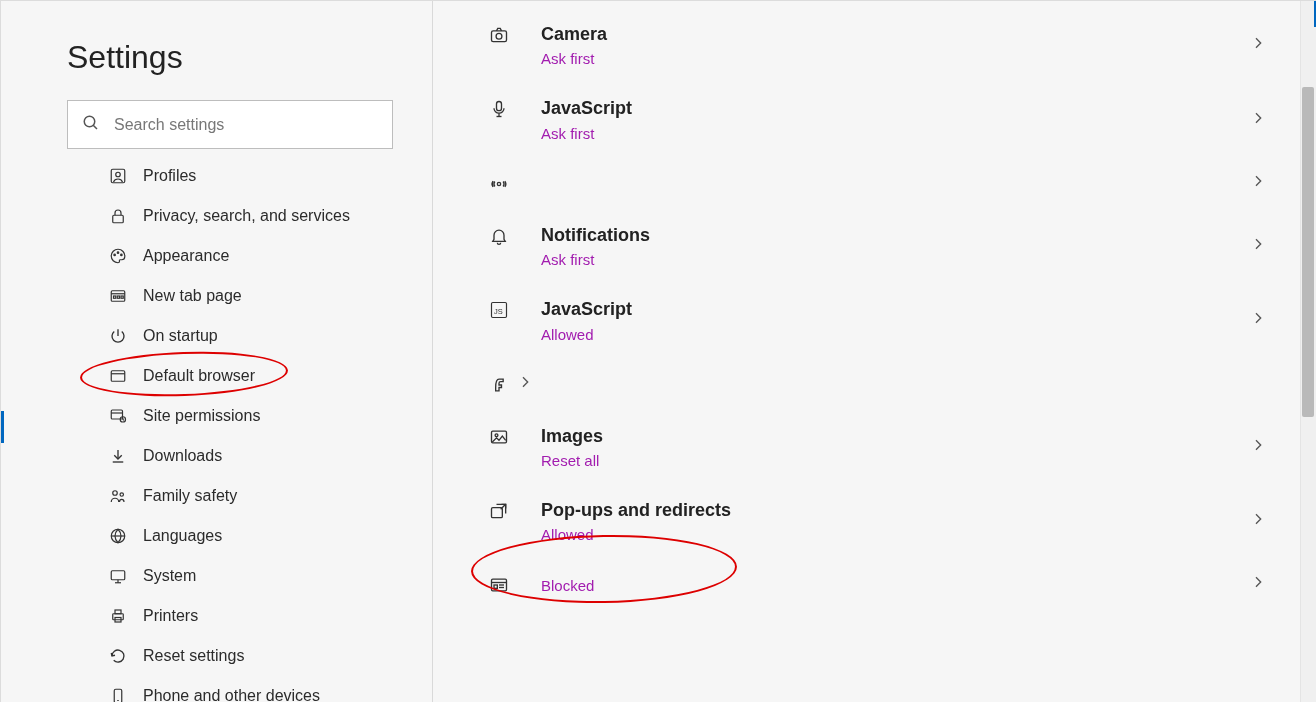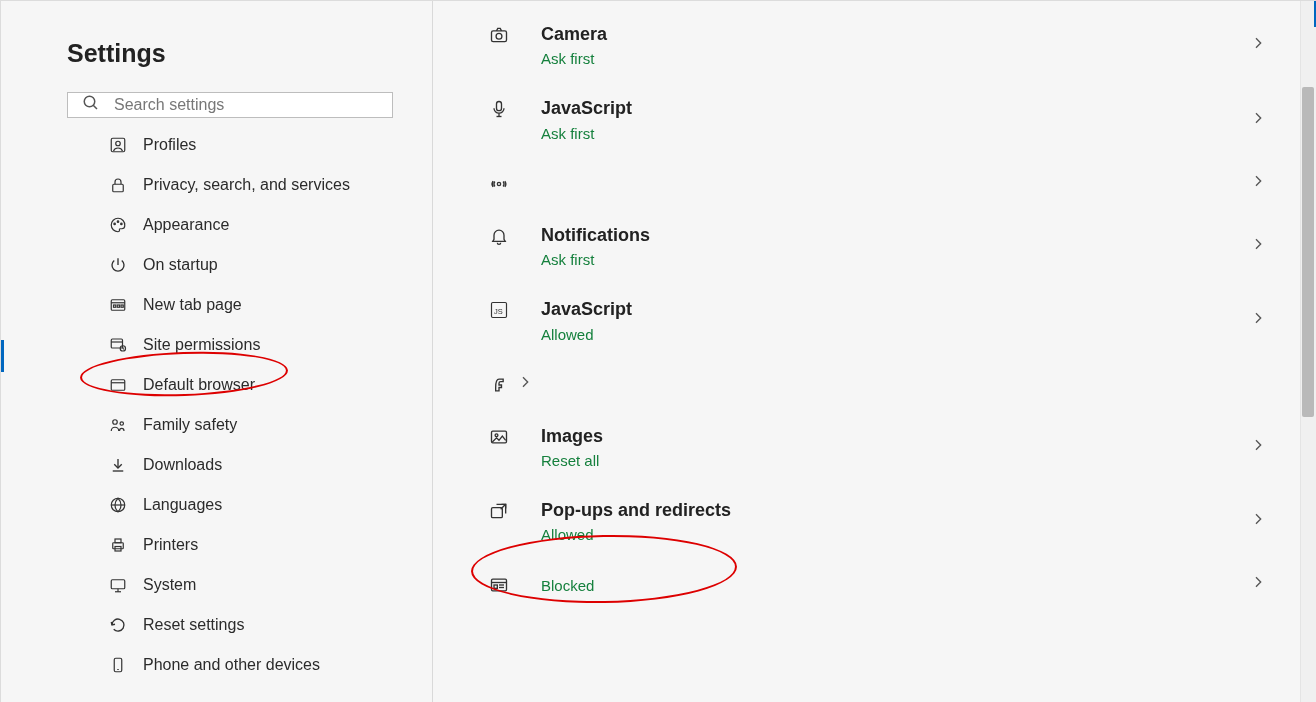--- a/index.html
+++ b/index.html
@@ -19,31 +19,31 @@
     position: relative;
   }
   
   .sidebar {
     width: 432px;
     border-right: 1px solid #d9d9d9;
     padding: 38px 40px 0 66px;
     position: relative;
   }
   .page-title {
-    font-size: 25px;
-    font-weight: 700;
+    font-size: 32px;
+    font-weight: 400;
     margin: 0 0 24px 0;
     color: #222;
   }
   .search-wrap {
     display: flex;
     align-items: center;
     border: 1px solid #bdbdbd;
     background: #fff;
-    height: 26px;
+    height: 49px;
     padding: 0 14px;
     margin-bottom: 18px;
     width: 326px;
   }
   .search-wrap svg { flex-shrink: 0; }
   .search-input {
     border: none;
     outline: none;
     font-size: 16px;
     margin-left: 12px;
@@ -106,21 +106,21 @@
     flex: 1;
   }
   .row-title {
     font-size: 18px;
     font-weight: 700;
     color: #222;
     line-height: 1.3;
   }
   .row-sub {
     font-size: 15px;
-    color: #15803d;
+    color: #a21caf;
     margin-top: 4px;
   }
   .chevron {
     color: #555;
     align-self: center;
   }
   
   .annot-ellipse {
     position: absolute;
     border: 2px solid #d00;
@@ -211,117 +211,117 @@
               <circle cx="7.5" cy="10.5" r="1"></circle>
               <circle cx="12" cy="7.5" r="1"></circle>
               <circle cx="16.5" cy="10.5" r="1"></circle>
             </svg>
         </span>
         <span>Appearance</span>
       </div>
 
       <div class="nav-item">
         <span class="icon">
-          <svg width="18" height="18" viewBox="0 0 24 24" fill="none" stroke="currentColor" stroke-width="1.8">
-              <path d="M12 3v9"></path>
-              <path d="M7 6a8 8 0 1 0 10 0"></path>
-            </svg>
-        </span>
-        <span>On startup</span>
-      </div>
-
-      <div class="nav-item">
-        <span class="icon">
           <svg width="18" height="18" viewBox="0 0 24 24" fill="none" stroke="currentColor" stroke-width="1.6">
               <rect x="3" y="5" width="18" height="14" rx="1.5"></rect>
               <line x1="3" y1="9" x2="21" y2="9"></line>
               <rect x="6" y="12" width="3" height="3"></rect>
               <rect x="11" y="12" width="3" height="3"></rect>
               <rect x="16" y="12" width="3" height="3"></rect>
             </svg>
         </span>
         <span>New tab page</span>
       </div>
 
+      <div class="nav-item">
+        <span class="icon">
+          <svg width="18" height="18" viewBox="0 0 24 24" fill="none" stroke="currentColor" stroke-width="1.8">
+              <path d="M12 3v9"></path>
+              <path d="M7 6a8 8 0 1 0 10 0"></path>
+            </svg>
+        </span>
+        <span>On startup</span>
+      </div>
+
+      <div class="nav-item">
+        <span class="icon">
+          <svg width="18" height="18" viewBox="0 0 24 24" fill="none" stroke="currentColor" stroke-width="1.6">
+              <rect x="3" y="5" width="18" height="14" rx="1.5"></rect>
+              <line x1="3" y1="9" x2="21" y2="9"></line>
+            </svg>
+        </span>
+        <span>Default browser</span>
+      </div>
+
       <div class="nav-item active">
         <span class="icon">
           <svg width="18" height="18" viewBox="0 0 24 24" fill="none" stroke="currentColor" stroke-width="1.6">
               <rect x="3" y="4" width="15" height="12" rx="1.5"></rect>
               <line x1="3" y1="8" x2="18" y2="8"></line>
               <circle cx="18.5" cy="16.5" r="3.5"></circle>
               <path d="M18.5 14.5v2l1.3 1.3"></path>
             </svg>
         </span>
         <span>Site permissions</span>
       </div>
 
       <div class="nav-item">
         <span class="icon">
-          <svg width="18" height="18" viewBox="0 0 24 24" fill="none" stroke="currentColor" stroke-width="1.6">
-              <rect x="3" y="5" width="18" height="14" rx="1.5"></rect>
-              <line x1="3" y1="9" x2="21" y2="9"></line>
-            </svg>
-        </span>
-        <span>Default browser</span>
+          <svg width="18" height="18" viewBox="0 0 24 24" fill="none" stroke="currentColor" stroke-width="1.8">
+              <path d="M12 4v12"></path>
+              <path d="M7 11l5 5 5-5"></path>
+              <line x1="5" y1="20" x2="19" y2="20"></line>
+            </svg>
+        </span>
+        <span>Downloads</span>
       </div>
 
       <div class="nav-item">
         <span class="icon">
           <svg width="18" height="18" viewBox="0 0 24 24" fill="none" stroke="currentColor" stroke-width="1.6">
               <circle cx="8" cy="8" r="3"></circle>
               <circle cx="17" cy="10" r="2.3"></circle>
               <path d="M3 20c0-3 2.5-5 5-5s5 2 5 5"></path>
               <path d="M14 20c0-2 1.5-3.5 3-3.5s3 1.5 3 3.5"></path>
             </svg>
         </span>
         <span>Family safety</span>
       </div>
 
       <div class="nav-item">
         <span class="icon">
-          <svg width="18" height="18" viewBox="0 0 24 24" fill="none" stroke="currentColor" stroke-width="1.8">
-              <path d="M12 4v12"></path>
-              <path d="M7 11l5 5 5-5"></path>
-              <line x1="5" y1="20" x2="19" y2="20"></line>
-            </svg>
-        </span>
-        <span>Downloads</span>
-      </div>
-
-      <div class="nav-item">
-        <span class="icon">
           <svg width="18" height="18" viewBox="0 0 24 24" fill="none" stroke="currentColor" stroke-width="1.6">
               <circle cx="12" cy="12" r="9"></circle>
               <line x1="3" y1="12" x2="21" y2="12"></line>
               <path d="M12 3c2.5 2.5 4 5.5 4 9s-1.5 6.5-4 9c-2.5-2.5-4-5.5-4-9s1.5-6.5 4-9z"></path>
             </svg>
         </span>
         <span>Languages</span>
       </div>
 
       <div class="nav-item">
         <span class="icon">
           <svg width="18" height="18" viewBox="0 0 24 24" fill="none" stroke="currentColor" stroke-width="1.6">
+              <rect x="3" y="5" width="18" height="12" rx="1.5"></rect>
+              <line x1="8" y1="21" x2="16" y2="21"></line>
+              <line x1="12" y1="17" x2="12" y2="21"></line>
+            </svg>
+        </span>
+        <span>System</span>
+      </div>
+
+      <div class="nav-item">
+        <span class="icon">
+          <svg width="18" height="18" viewBox="0 0 24 24" fill="none" stroke="currentColor" stroke-width="1.6">
               <rect x="5" y="9" width="14" height="8" rx="1"></rect>
               <rect x="8" y="4" width="8" height="5"></rect>
               <rect x="8" y="14" width="8" height="6"></rect>
             </svg>
         </span>
         <span>Printers</span>
-      </div>
-
-      <div class="nav-item">
-        <span class="icon">
-          <svg width="18" height="18" viewBox="0 0 24 24" fill="none" stroke="currentColor" stroke-width="1.6">
-              <rect x="3" y="5" width="18" height="12" rx="1.5"></rect>
-              <line x1="8" y1="21" x2="16" y2="21"></line>
-              <line x1="12" y1="17" x2="12" y2="21"></line>
-            </svg>
-        </span>
-        <span>System</span>
       </div>
 
       <div class="nav-item">
         <span class="icon">
           <svg width="18" height="18" viewBox="0 0 24 24" fill="none" stroke="currentColor" stroke-width="1.8">
               <path d="M4 12a8 8 0 1 1 2.3 5.7"></path>
               <polyline points="4 18 4 12 10 12" transform="rotate(20 7 15)" opacity="0"></polyline>
               <polyline points="3 8 4 12 8 11"></polyline>
             </svg>
         </span>

